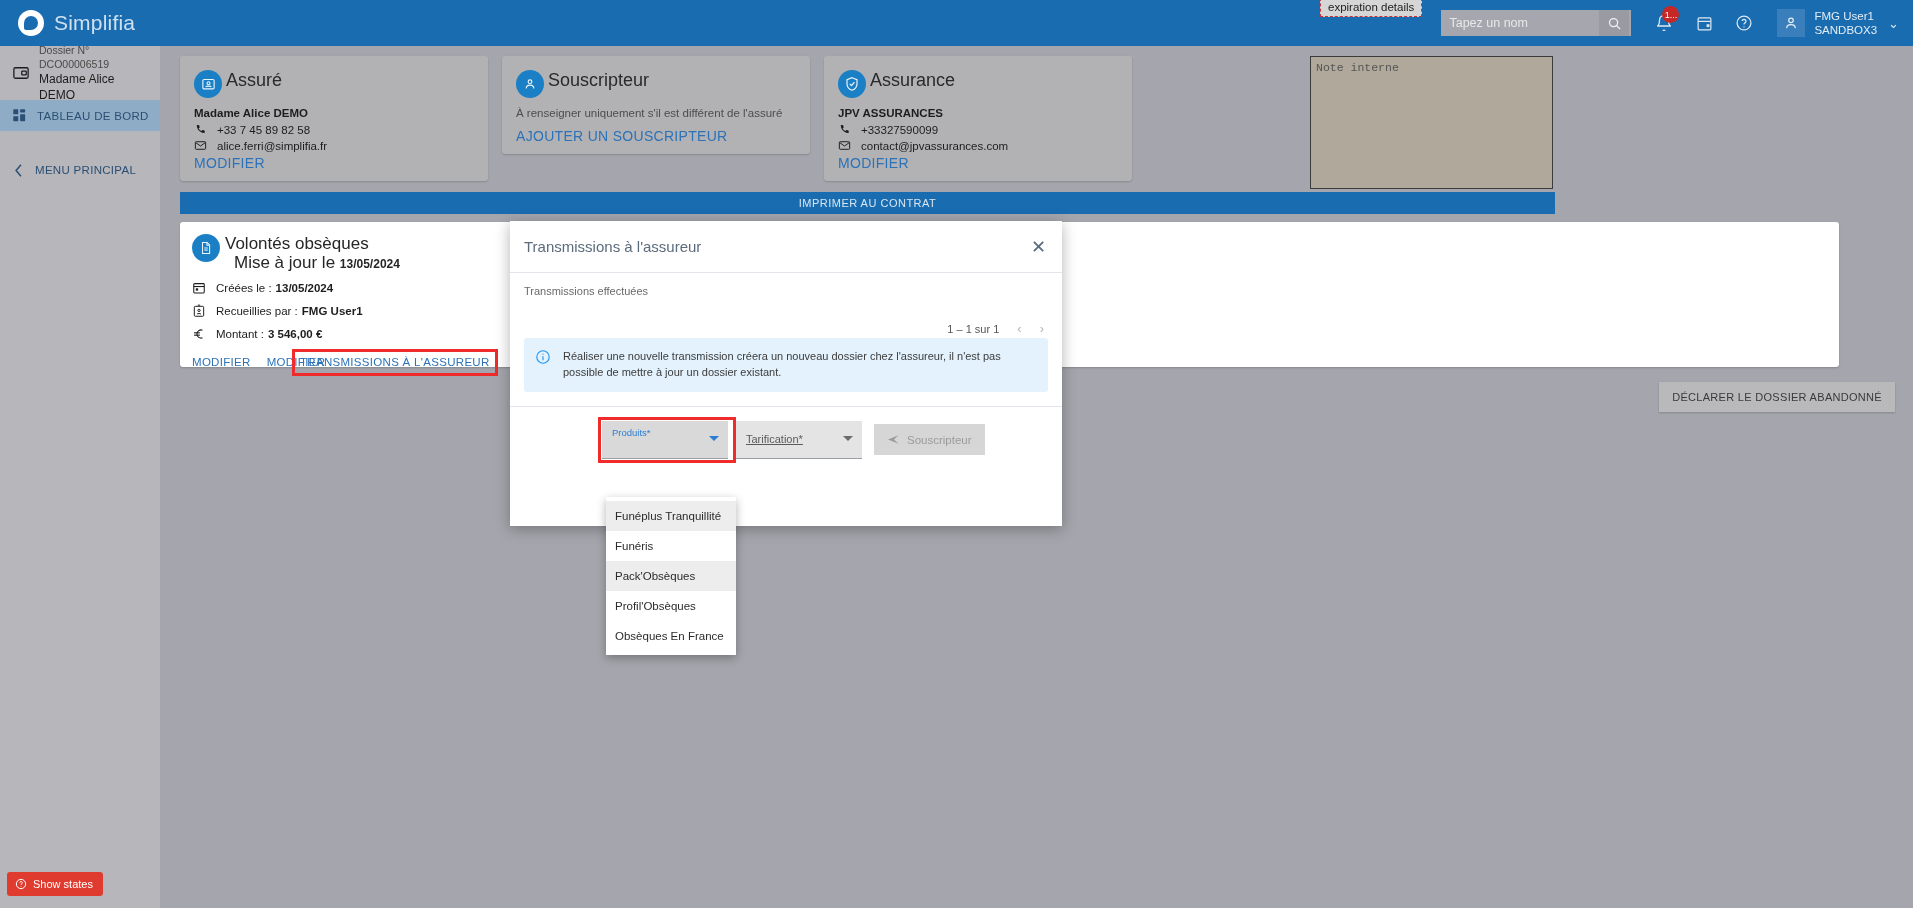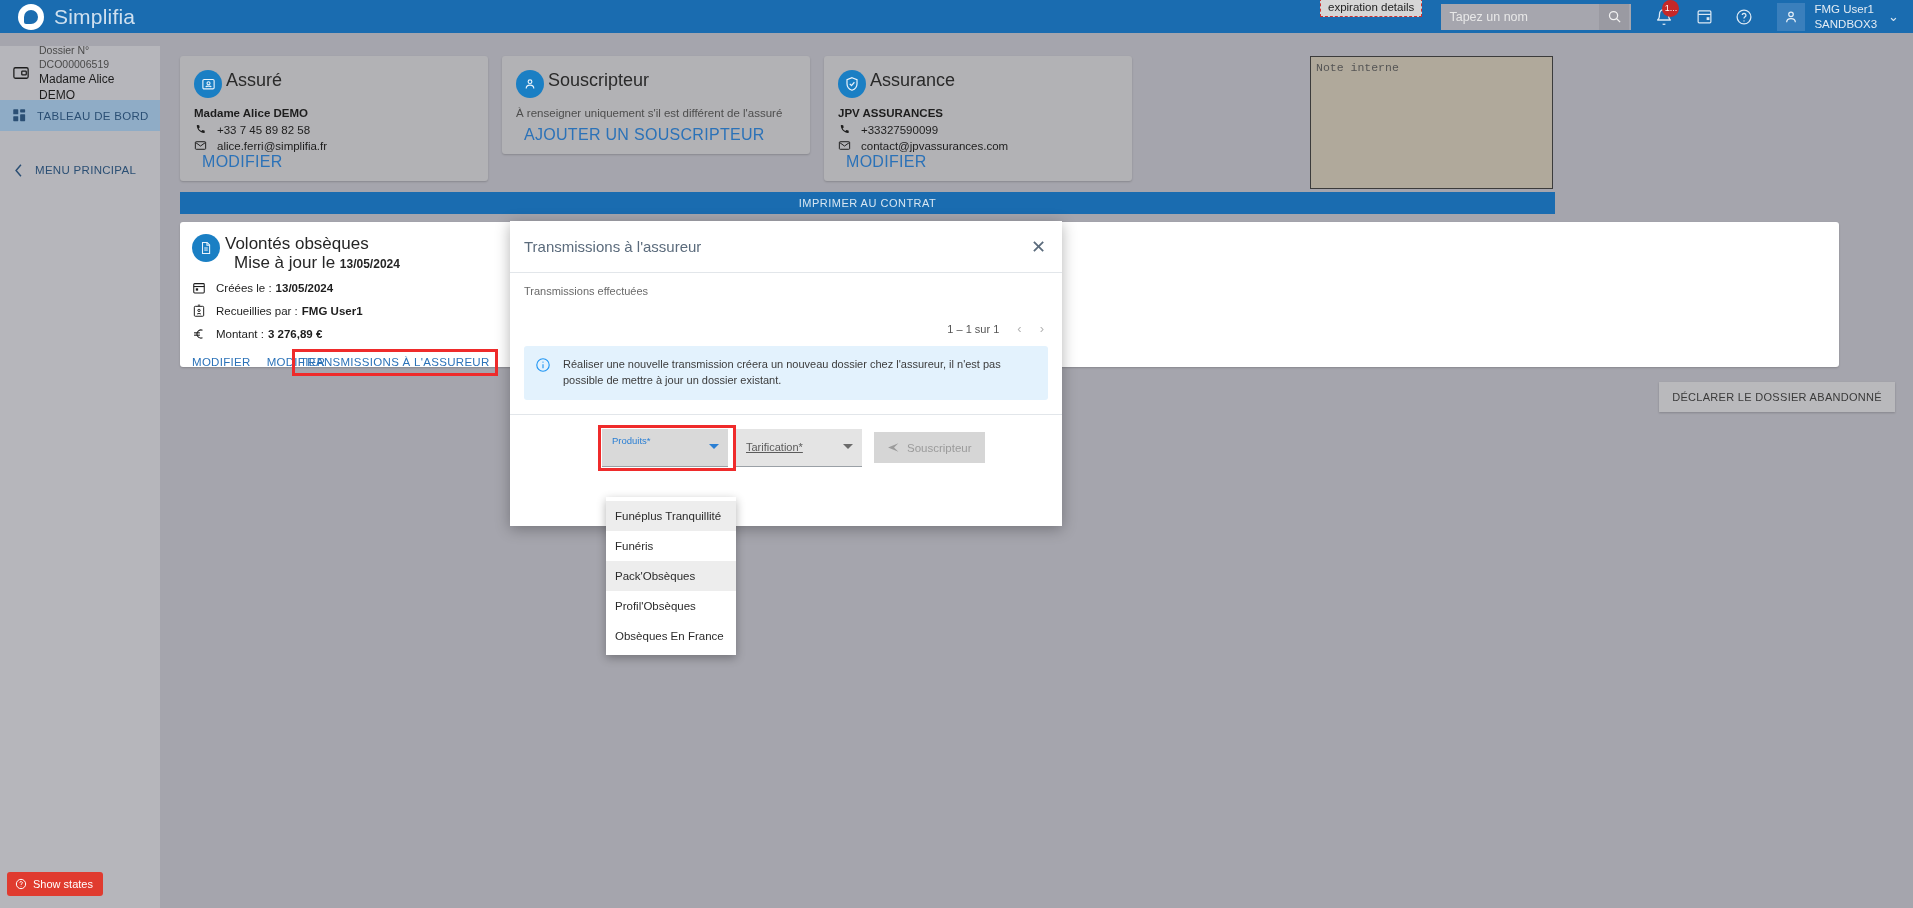--- a/index.html
+++ b/index.html
@@ -6,21 +6,21 @@
   html, body {
     width: 1913px; height: 908px;
     font-family: "Liberation Sans", sans-serif;
     background: #a5a5ad;
     overflow: hidden;
   }
   body { position: relative; }
 
   
   .topbar {
-    position: absolute; top: 0; left: 0; width: 1913px; height: 33px;
+    position: absolute; top: 0; left: 0; width: 1913px; height: 46px;
     background: #1a6cb0; display: flex; align-items: center; z-index: 40;
   }
   .brand { display: flex; align-items: center; gap: 10px; padding-left: 18px; width: 200px; }
   .brand-logo {
     width: 26px; height: 26px; border-radius: 50%;
     background: #ffffff; position: relative; flex: 0 0 auto;
   }
   .brand-logo::after {
     content: ""; position: absolute; left: 6px; top: 6px;
     width: 14px; height: 14px; border-radius: 50% 50% 50% 2px;
@@ -111,22 +111,22 @@
   .card-head { display: flex; align-items: flex-start; gap: 4px; margin-bottom: 9px; }
   .circ-icon {
     width: 28px; height: 28px; border-radius: 50%; background: #1a7fc4;
     display: flex; align-items: center; justify-content: center; flex: 0 0 auto;
   }
   .card-title { font-size: 18px; color: #2a2a2a; }
   .card-strong { font-size: 11.5px; font-weight: bold; color: #1d1d1d; margin-bottom: 4px; }
   .card-line { display: flex; align-items: center; gap: 10px; margin-top: 3px; font-size: 11.5px; color: #1d1d1d; }
   .card-note { font-size: 11.5px; color: #4d4d4d; }
   .card-link {
-    font-size: 16px; color: #2b72b8; letter-spacing: .3px;
-    position: absolute; left: 22px; bottom: 10px; cursor: pointer;
+    font-size: 14px; color: #2b72b8; letter-spacing: .3px;
+    position: absolute; left: 14px; bottom: 10px; cursor: pointer;
   }
   .card.sous .card-link { bottom: 10px; }
 
   .note-wrap { position: absolute; left: 1150px; top: 10px; }
   .note-area {
     width: 243px; height: 133px; background: #b0a99b;
     border: 1px solid #3b3b3b; resize: none; outline: none;
     font-family: "Liberation Mono", monospace; font-size: 11.5px;
     color: #4a4a4a; padding: 4px 5px;
   }
@@ -193,21 +193,21 @@
     border-radius: 13px; padding: 5px 13px 5px 8px;
     display: flex; align-items: center; gap: 6px; cursor: pointer;
   }
   .trans-date { font-size: 11.5px; color: #333; margin-left: 120px; }
 
   .pager { display: flex; align-items: center; justify-content: flex-end; gap: 18px; margin-top: 24px; padding-right: 4px; }
   .pager-text { font-size: 11px; color: #555; }
   .pg-arrow { font-size: 13px; color: #b4b4b4; cursor: pointer; }
 
   .info-banner {
-    margin-top: 10px; background: #e3f2fd; border-radius: 3px;
+    margin-top: 2px; background: #e3f2fd; border-radius: 3px;
     display: flex; gap: 12px; padding: 11px 28px 11px 11px;
   }
   .info-text { font-size: 11px; color: #3c3c3c; line-height: 1.45; }
 
   .modal-divider { margin-top: 14px; height: 1px; background: #e2e6ea; margin-left: -14px; margin-right: -14px; }
 
   .controls { display: flex; align-items: center; gap: 8px; padding: 14px 0 0 78px; position: relative; }
   .select-ctl {
     width: 126px; height: 38px; background: #e4e4e4;
     border-bottom: 1px solid #9aa0a6; position: relative;
@@ -455,21 +455,21 @@
       <b style="margin-left:-6px">FMG User1</b>
     </div>
 
     <div class="vol-line">
       <svg width="14" height="14" viewBox="0 0 24 24" fill="none" stroke="#1d1d1d" stroke-width="1.9">
         <path d="M18 5.5A7 7 0 1018 18.5"></path>
           <line x1="3.5" y1="10" x2="13.5" y2="10"></line>
           <line x1="3.5" y1="14" x2="13.5" y2="14"></line>
       </svg>
       <span>Montant :</span>
-      <b style="margin-left:-6px">3 276,89 €</b>
+      <b style="margin-left:-6px">3 546,00 €</b>
     </div>
 
     <div class="vol-actions">
       <span class="vol-link">MODIFIER</span>
       <span class="vol-link">MODIFIER</span>
       <span class="hl-box">
         <span class="vol-link">TRANSMISSIONS À L'ASSUREUR</span>
       </span>
     </div>
   </div>

